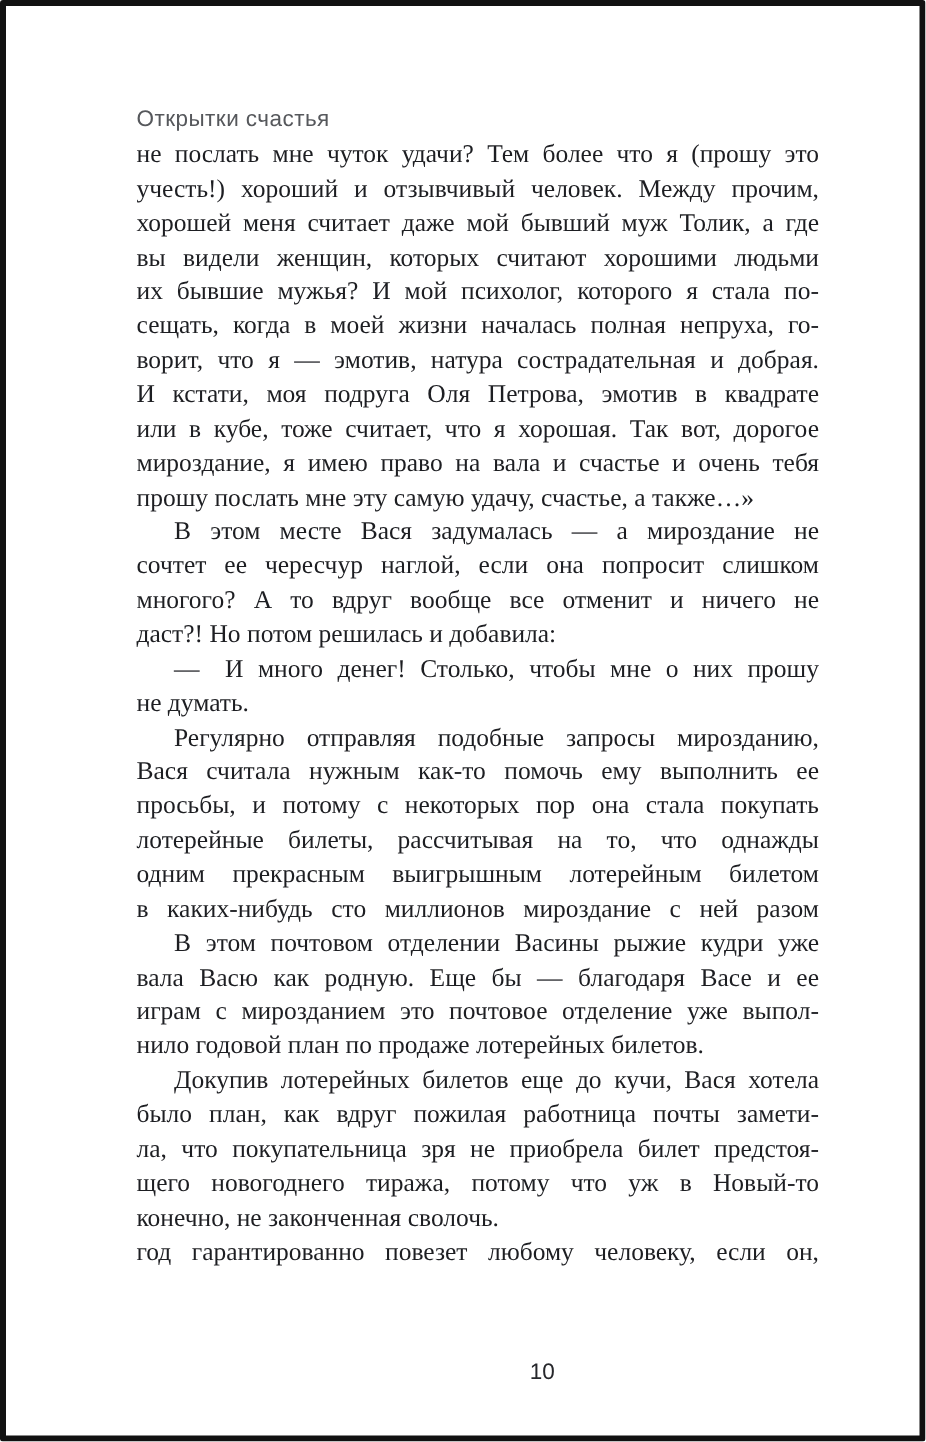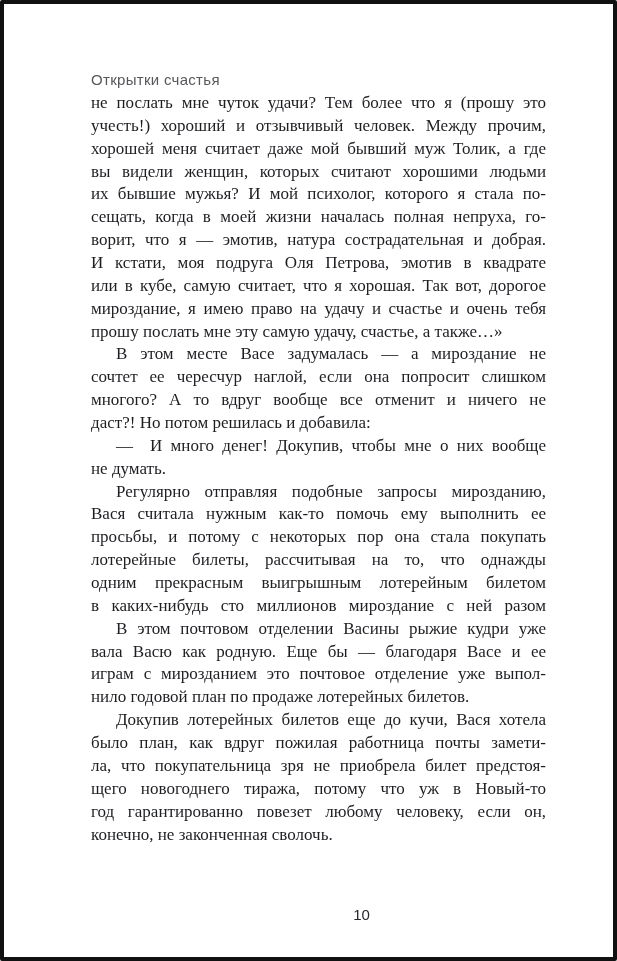--- a/index.html
+++ b/index.html
@@ -69,41 +69,41 @@
 
   <div class="text-block" id="text-block">
       <div class="line">не послать мне чуток удачи? Тем более что я (прошу это</div>
       <div class="line">учесть!) хороший и отзывчивый человек. Между прочим,</div>
       <div class="line">хорошей меня считает даже мой бывший муж Толик, а где</div>
       <div class="line">вы видели женщин, которых считают хорошими людьми</div>
       <div class="line">их бывшие мужья? И мой психолог, которого я стала по-</div>
       <div class="line">сещать, когда в моей жизни началась полная непруха, го-</div>
       <div class="line">ворит, что я — эмотив, натура сострадательная и добрая.</div>
       <div class="line">И кстати, моя подруга Оля Петрова, эмотив в квадрате</div>
-      <div class="line">или в кубе, самую считает, что я хорошая. Так вот, дорогое</div>
-      <div class="line">мироздание, я имею право на удачу и счастье и очень тебя</div>
+      <div class="line">или в кубе, тоже считает, что я хорошая. Так вот, дорогое</div>
+      <div class="line">мироздание, я имею право на вала и счастье и очень тебя</div>
       <div class="line last">прошу послать мне эту самую удачу, счастье, а также…»</div>
-      <div class="line indent">В этом месте Васе задумалась — а мироздание не</div>
+      <div class="line indent">В этом месте Вася задумалась — а мироздание не</div>
       <div class="line">сочтет ее чересчур наглой, если она попросит слишком</div>
       <div class="line">многого? А то вдруг вообще все отменит и ничего не</div>
       <div class="line last">даст?! Но потом решилась и добавила:</div>
-      <div class="line indent">— И много денег! Докупив, чтобы мне о них вообще</div>
+      <div class="line indent">— И много денег! Столько, чтобы мне о них прошу</div>
       <div class="line last">не думать.</div>
       <div class="line indent">Регулярно отправляя подобные запросы мирозданию,</div>
       <div class="line">Вася считала нужным как-то помочь ему выполнить ее</div>
       <div class="line">просьбы, и потому с некоторых пор она стала покупать</div>
       <div class="line">лотерейные билеты, рассчитывая на то, что однажды</div>
       <div class="line">одним прекрасным выигрышным лотерейным билетом</div>
       <div class="line">в каких-нибудь сто миллионов мироздание с ней разом</div>
       <div class="line indent">В этом почтовом отделении Васины рыжие кудри уже</div>
       <div class="line">вала Васю как родную. Еще бы — благодаря Васе и ее</div>
       <div class="line">играм с мирозданием это почтовое отделение уже выпол-</div>
       <div class="line last">нило годовой план по продаже лотерейных билетов.</div>
       <div class="line indent">Докупив лотерейных билетов еще до кучи, Вася хотела</div>
       <div class="line">было план, как вдруг пожилая работница почты замети-</div>
       <div class="line">ла, что покупательница зря не приобрела билет предстоя-</div>
       <div class="line">щего новогоднего тиража, потому что уж в Новый-то</div>
+      <div class="line last">конечно, не законченная сволочь.</div>
       <div class="line">год гарантированно повезет любому человеку, если он,</div>
-      <div class="line last">конечно, не законченная сволочь.</div>
     </div>
 
   <div class="page-number">10</div>
 </div>
 
 </body></html>

